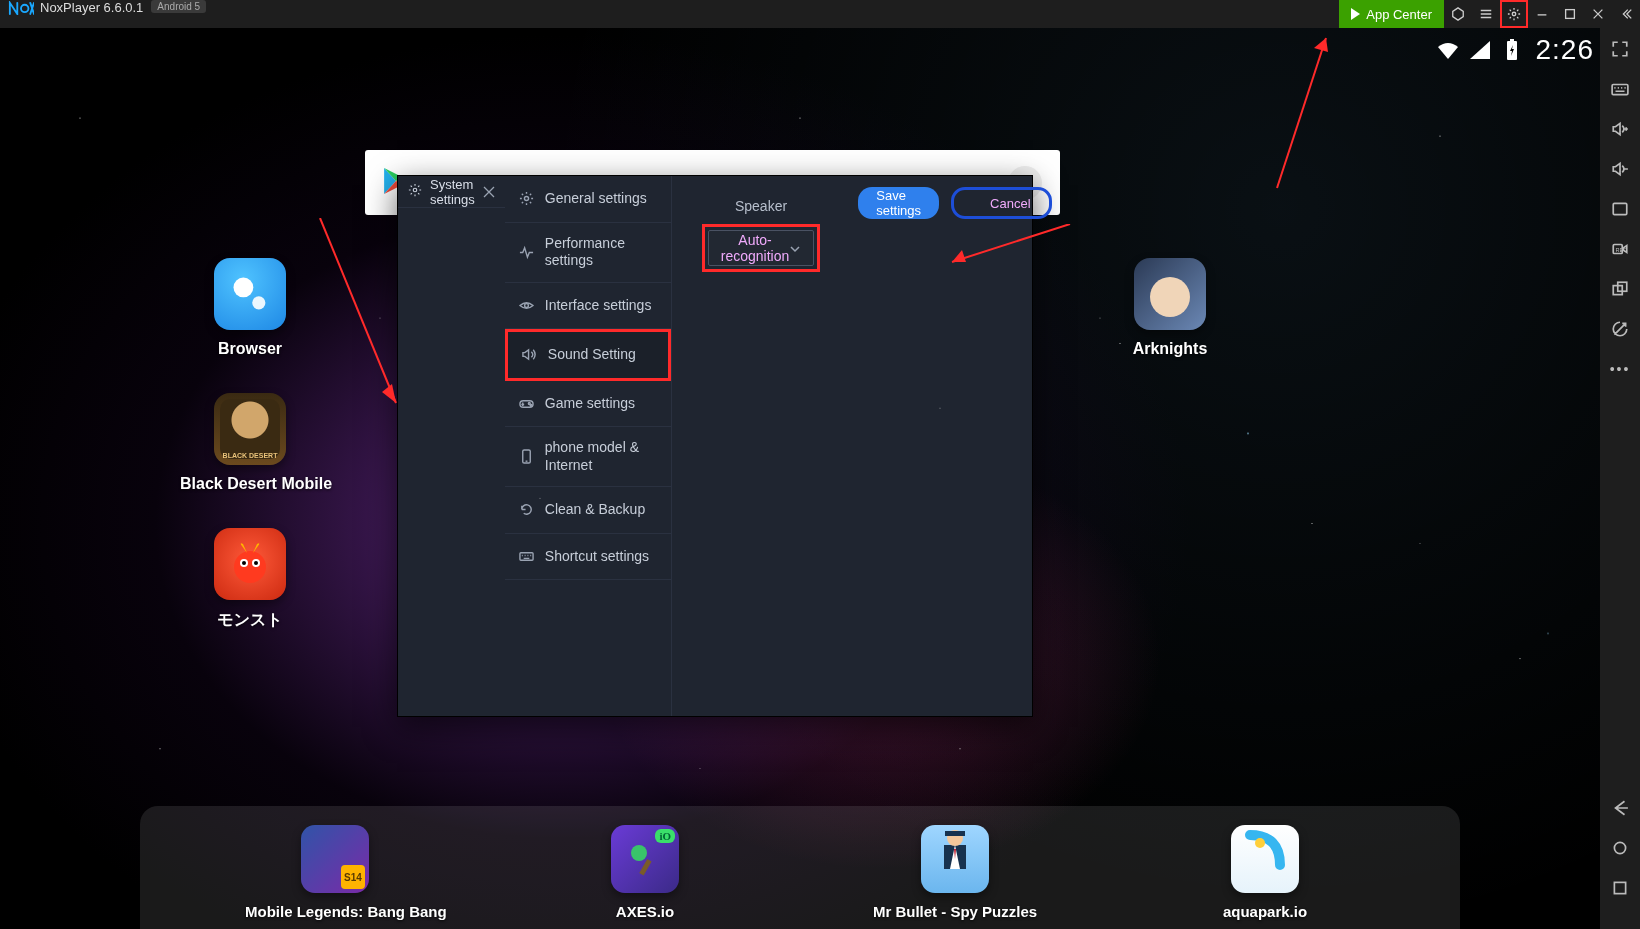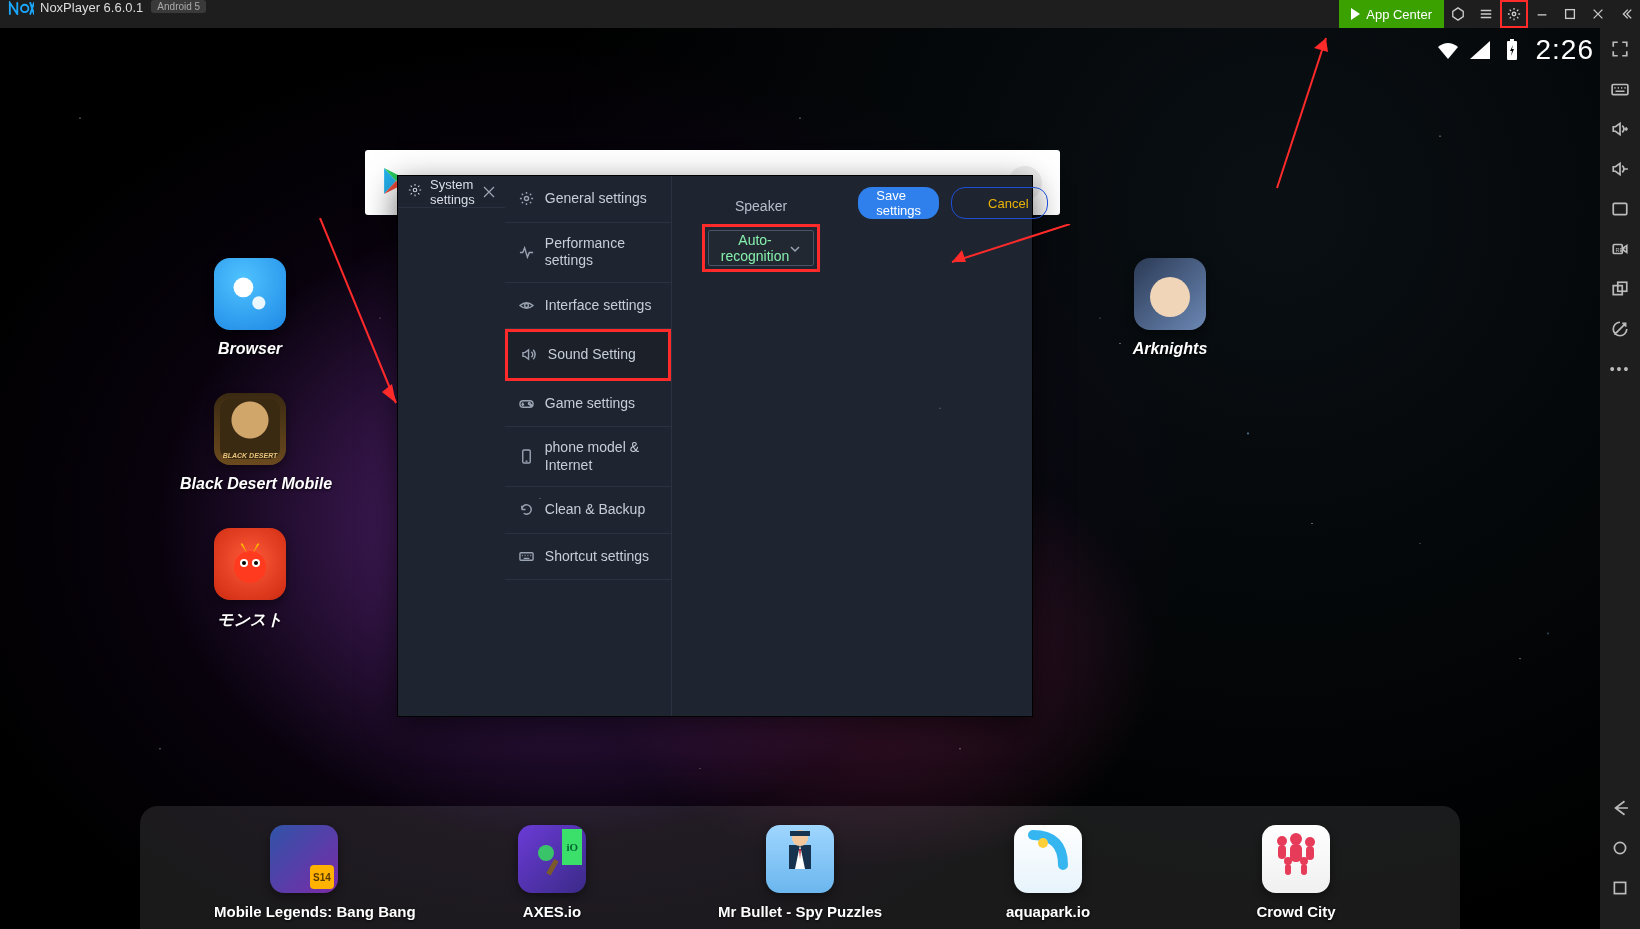--- a/index.html
+++ b/index.html
@@ -104,21 +104,21 @@
     padding: 0 18px;
   }
   .search-card .play { margin-right: 16px; }
   .search-card .mag {
     position:absolute; right:18px; top:50%; transform:translateY(-50%);
     width:34px; height:34px; border-radius:50%; background:#eee;
     display:flex; align-items:center; justify-content:center;
   }
 
   
-  .desk-icon { position:absolute; width:140px; text-align:center;font-style:italic; }
+  .desk-icon { position:absolute; width:140px; text-align:center; }
   .desk-icon .tile {
     width:72px; height:72px; border-radius:16px; margin:0 auto 10px;
     display:flex; align-items:center; justify-content:center;
     box-shadow: 0 4px 10px rgba(0,0,0,.4);
     position:relative; overflow:hidden;
   }
   .desk-icon .lbl { font-size:16px; font-weight:600; color:#fff; text-shadow:0 1px 3px rgba(0,0,0,.8); white-space:nowrap; }
 
   
   .dock {
@@ -160,33 +160,33 @@
   .dialog-nav .nav-item .nicon { width:16px; height:16px; display:flex; align-items:center; justify-content:center; flex:0 0 16px; }
   .dialog-nav .nav-item .nicon svg { width:15px; height:15px; stroke:#9aa3b2; fill:none; stroke-width:1.5; }
 
   .dialog-content { flex:1; padding:22px 24px; color:#c7ced9; font-size:14px;text-align:center; }
   .field-label { margin-bottom:10px; color:#b7bfcc; }
   .select-box {
     border:3px solid #ff2a2a; padding:3px;
   }
   .select-inner {
     height:36px; border:1px solid #4a5263; border-radius:2px;
-    display:flex; align-items:center; padding:0 12px; color:#86efac;
+    display:flex; align-items:center; padding:0 12px; color:#f0abfc;
     justify-content:space-between; background:#222832;
   }
   .select-inner .chev { width:12px; height:12px; }
   .select-inner .chev svg { width:12px; height:12px; stroke:#9aa3b2; fill:none; stroke-width:1.5; }
 
   .dialog-footer {
     height:54px; display:flex; justify-content:flex-end; align-items:center;
     gap:12px; padding:0 14px;
   }
   .btn { height:32px; padding:0 18px; border-radius:14px; font-size:13px; display:flex; align-items:center; cursor:pointer; }
   .btn-primary { background:#2f80ed; color:#fff; }
-  .btn-secondary { border:1px solid #1d4ed8; color:#eab308;padding-left:36px; }
+  .btn-secondary { border:3px solid #1d4ed8; color:#f0abfc;padding-left:36px; }
 
   
   .anno { position:absolute; pointer-events:none; z-index:50; }
   .anno line { stroke:#ff2a2a; stroke-width:2; }
   .anno polygon { fill:#ff2a2a; }
 
   
   .grad-blue { background: radial-gradient(circle at 40% 30%, #4fc3ff, #1e88e5); }
   .grad-anime1 { background: linear-gradient(135deg,#2b3a55,#6b88b5); }
   .grad-anime2 { background: linear-gradient(135deg,#e8b9d8,#a97cc9); }
@@ -330,21 +330,21 @@
 
   <div class="dock">
     <div class="dock-item">
       <div class="tile grad-ml">
           <div style="position:absolute;right:4px;bottom:4px;width:24px;height:24px;background:#ffb300;border-radius:4px;display:flex;align-items:center;justify-content:center;font-size:10px;font-weight:700;color:#5a3a00;">S14</div>
         </div>
       <div class="lbl">Mobile Legends: Bang Bang</div>
     </div>
     <div class="dock-item">
       <div class="tile grad-axes">
-          <div style="position:absolute;top:4px;right:4px;background:#3ae06a;color:#063;font-size:11px;font-weight:700;padding:12px 4px;border-radius:0;font-family:Liberation Serif, serif;">iO</div>
+          <div style="position:absolute;top:4px;right:4px;background:#3ae06a;color:#063;font-size:11px;font-weight:700;padding:1px 4px;border-radius:6px;font-family:Liberation Serif, serif;">iO</div>
           <svg width="40" height="40" viewBox="0 0 40 40" style="position:absolute;left:14px;top:18px;">
             <circle cx="14" cy="10" r="8" fill="#39c46a"></circle>
             <rect x="18" y="16" width="5" height="16" fill="#7a5a2a" transform="rotate(30 20 24)"></rect>
           </svg>
         </div>
       <div class="lbl">AXES.io</div>
     </div>
     <div class="dock-item">
       <div class="tile grad-agent"><svg width="50" height="50" viewBox="0 0 50 50">
             <rect x="14" y="20" width="22" height="24" fill="#17324f"></rect>
@@ -354,37 +354,20 @@
             <rect x="15" y="6" width="20" height="5" fill="#17324f"></rect>
           </svg></div>
       <div class="lbl">Mr Bullet - Spy Puzzles</div>
     </div>
     <div class="dock-item">
       <div class="tile grad-aqua"><svg width="50" height="50" viewBox="0 0 50 50">
             <path d="M10 10 Q40 10 40 40" stroke="#36b6f0" stroke-width="10" fill="none" stroke-linecap="round"></path>
             <circle cx="20" cy="18" r="5" fill="#ffcf3a"></circle>
           </svg></div>
       <div class="lbl">aquapark.io</div>
-    </div>
-    <div class="dock-item">
-      <div class="tile grad-crowd"><svg width="56" height="56" viewBox="0 0 56 56">
-            <g fill="#e73b5a">
-              <circle cx="14" cy="16" r="5"></circle>
-              <rect x="10" y="20" width="8" height="14" rx="4"></rect>
-              <circle cx="28" cy="14" r="6"></circle>
-              <rect x="22" y="19" width="12" height="18" rx="5"></rect>
-              <circle cx="42" cy="17" r="5"></circle>
-              <rect x="38" y="21" width="8" height="14" rx="4"></rect>
-              <circle cx="20" cy="36" r="4"></circle>
-              <rect x="17" y="39" width="6" height="11" rx="3"></rect>
-              <circle cx="36" cy="36" r="4"></circle>
-              <rect x="33" y="39" width="6" height="11" rx="3"></rect>
-            </g>
-          </svg></div>
-      <div class="lbl">Crowd City</div>
     </div>
   </div>
 
   <div class="dialog">
     <div class="dialog-header">
       <span class="gear">
         <svg width="14" height="14" viewBox="0 0 16 16" stroke="#c7ced9" fill="none" stroke-width="1.3">
             <circle cx="8" cy="8" r="2"></circle>
             <path d="M8 1v2M8 13v2M1 8h2M13 8h2M3 3l1.5 1.5M11.5 11.5L13 13M13 3l-1.5 1.5M4.5 11.5L3 13"></path>
           </svg>

